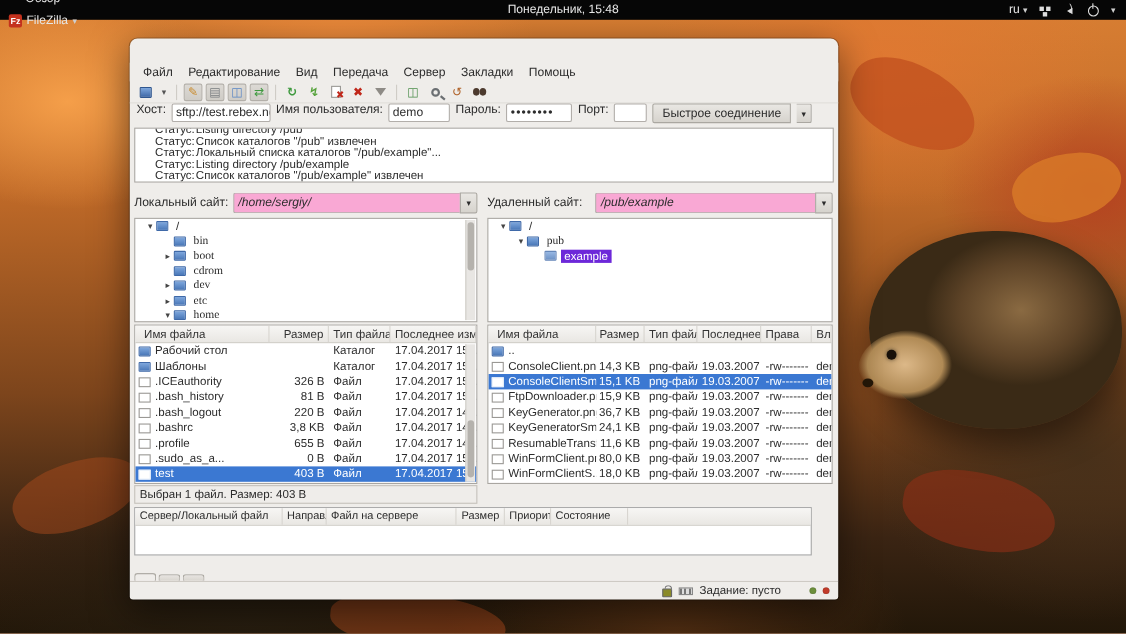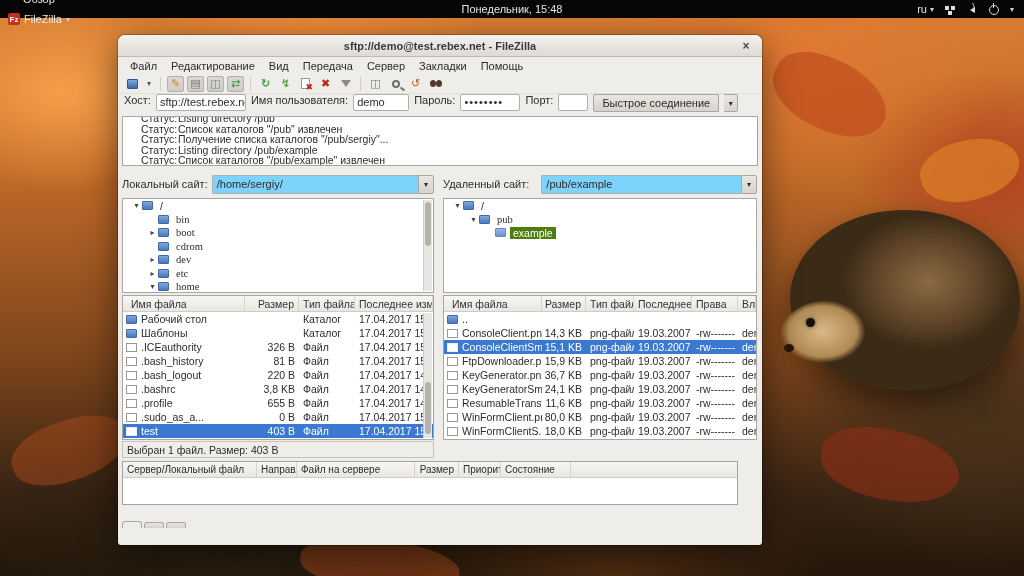--- a/index.html
+++ b/index.html
@@ -82,34 +82,34 @@
   .log { position:absolute; left:4px; top:81px; width:636px; height:50px; background:#fff; border:1px solid #a9a6a1;
     overflow:hidden; font-size:10.5px; }
   .logline { display:flex; height:10.5px; line-height:10.5px; }
   .logline .ll { width:55px; padding-left:18px; flex:none; }
   .log .inner { margin-top:-4px; }
 
   .sitebar { position:absolute; height:24px; display:flex; align-items:center; gap:4px; }
   .sitebar.lft { left:4px; top:137px; width:312px; }
   .sitebar.rgt { left:325px; top:137px; width:314px;gap:12px; }
   .combo { flex:1; display:flex; height:19px; }
-  .combo .cval { flex:1; background:#7dd3fc; border:1px solid #b2aeaa; border-right:none; border-radius:2px 0 0 2px;
-    padding:2px 4px; overflow:hidden; white-space:nowrap; }
+  .combo .cval { flex:1; background:#f9a8d4; border:1px solid #b2aeaa; border-right:none; border-radius:2px 0 0 2px;
+    padding:2px 4px; overflow:hidden; white-space:nowrap;font-style:italic; }
   .combo .cbtn { width:16px; border:1px solid #aaa7a1; border-radius:0 2px 2px 0;
     background:linear-gradient(#e9e7e3,#d6d3cd); display:flex; align-items:center; justify-content:center; font-size:8px; }
 
   .treebox { position:absolute; top:163px; height:95px; background:#fff; border:1px solid #a9a6a1; overflow:hidden; }
   .treebox.lft { left:4px; width:312px; } .treebox.rgt { left:325px; width:314px; }
   .titem { height:13.5px; display:flex; align-items:center; font-size:10.5px; }
   .titem .arr { width:11px; text-align:center; font-size:8px; color:#444; flex:none; }
   .titem.ind0 { padding-left:8px; } .titem.ind1 { padding-left:24px;font-family:Liberation Serif, serif; } .titem.ind2 { padding-left:40px; }
   .fold { width:11px; height:9px; background:linear-gradient(#7ea7dd,#4a78b8); border:1px solid #3f69a8; border-radius:1px; margin-right:4px; flex:none; }
   .titem.sel .fold { opacity:.8; }
   .titem .tname { padding:0 3px; }
-  .titem.sel .tname { background:#4d7c0f; color:#fff; }
+  .titem.sel .tname { background:#6d28d9; color:#fff; }
   .sb-v { position:absolute; right:1px; top:1px; bottom:1px; width:9px; background:#e8e6e3; border-left:1px solid #d0cdc8; }
   .sb-v .thumb { position:absolute; left:1px; width:6px; background:#b5b2ad; border-radius:3px; }
 
   .listbox { position:absolute; top:260px; height:145px; background:#fff; border:1px solid #a9a6a1; overflow:hidden; font-size:10.5px; }
   .listbox.lft { left:4px; width:312px; } .listbox.rgt { left:325px; width:314px; }
   .lhead { display:flex; height:16px; background:linear-gradient(#f7f6f4,#e9e7e3); border-bottom:1px solid #cfccc6; color:#333; }
   .lhead span { display:flex; align-items:center; padding-left:4px; border-right:1px solid #d8d5d0; overflow:hidden; white-space:nowrap; flex:none; }
   .frow { display:flex; align-items:center; height:14px; white-space:nowrap; }
   .frow span { overflow:hidden; flex:none; }
   .fic { width:11px; height:9px; margin:0 4px 0 3px; flex:none; }
@@ -185,24 +185,20 @@
     </span>
     <span class="tb-ico ico-net"></span>
     <span class="tb-ico ico-vol"></span>
     <span class="tb-ico ico-pow"></span>
     <span class="caret">▾</span>
   </div>
 </div>
 
 <div class="win">
 
-  <div class="titlebar">
-    <span>sftp://demo@test.rebex.net - FileZilla</span>
-    <span class="closebtn">×</span>
-  </div>
 
   <div class="menubar">
       <span>Файл</span>
       <span>Редактирование</span>
       <span>Вид</span>
       <span>Передача</span>
       <span>Сервер</span>
       <span>Закладки</span>
       <span>Помощь</span>
     </div>
@@ -258,21 +254,21 @@
         <div class="logline">
         <span class="ll">Статус:</span>
         <span>Listing directory /pub</span>
       </div>
         <div class="logline">
         <span class="ll">Статус:</span>
         <span>Список каталогов "/pub" извлечен</span>
       </div>
         <div class="logline">
         <span class="ll">Статус:</span>
-        <span>Получение списка каталогов "/pub/sergiy"...</span>
+        <span>Локальный списка каталогов "/pub/example"...</span>
       </div>
         <div class="logline">
         <span class="ll">Статус:</span>
         <span>Listing directory /pub/example</span>
       </div>
         <div class="logline">
         <span class="ll">Статус:</span>
         <span>Список каталогов "/pub/example" извлечен</span>
       </div>
       </div>
@@ -543,14 +539,22 @@
         <span>Состояние</span>
       </div>
   </div>
 
   <div class="qtabs">
       <span class="qtab active"></span>
       <span class="qtab"></span>
       <span class="qtab"></span>
     </div>
 
+  <div class="sbarw">
+    <span class="lock"></span>
+    <span class="qbadge"></span>
+    <span>Задание: пусто</span>
+    <span style="width:14px;"></span>
+    <span class="led green"></span>
+    <span class="led red"></span>
+  </div>
 
 </div>
 
 </body></html>

